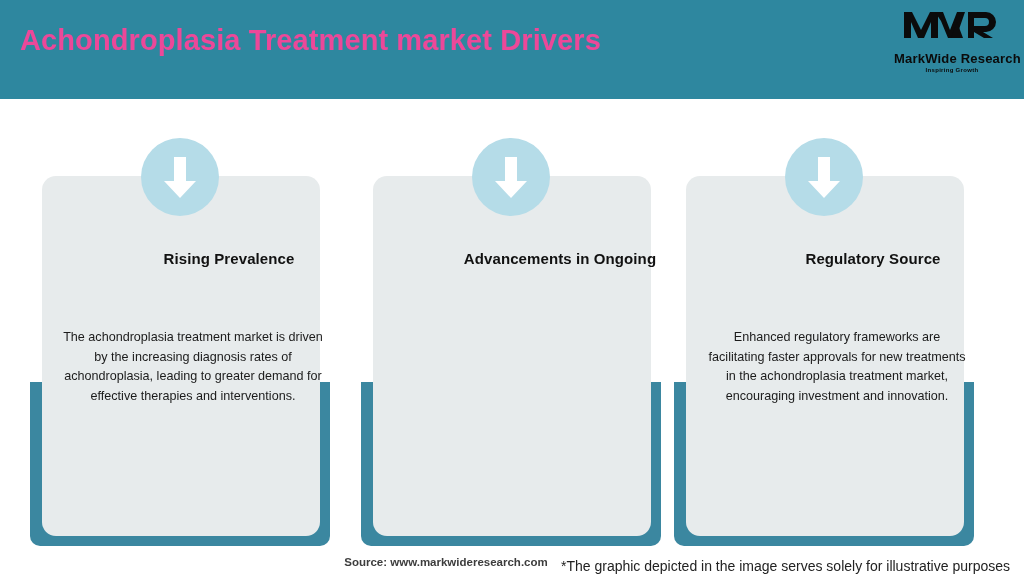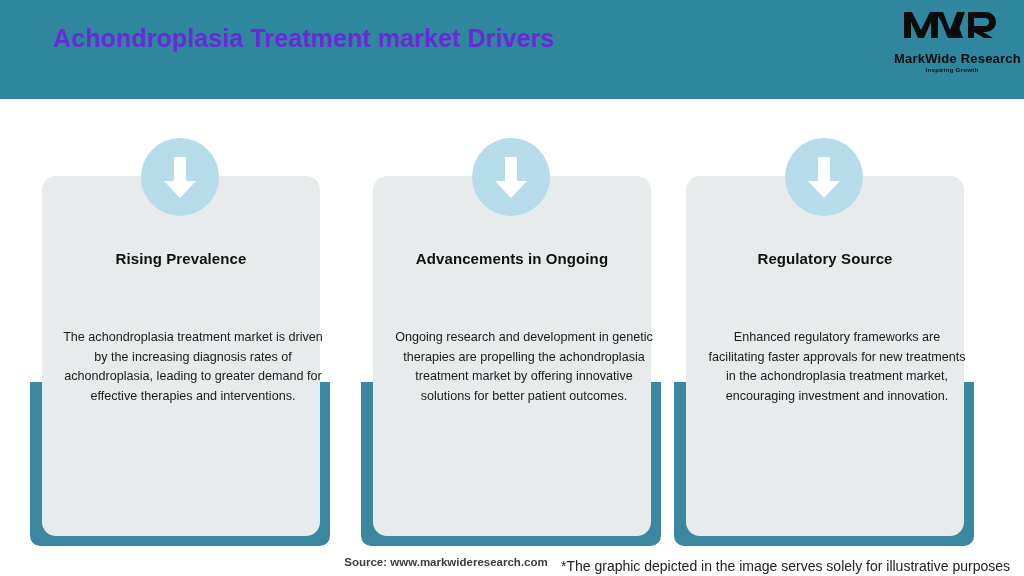--- a/index.html
+++ b/index.html
@@ -19,25 +19,25 @@
   #header-bar {
     position: absolute;
     left: 0;
     top: 0;
     width: 1024px;
     height: 99px;
     background: #2E879F;
   }
   #page-title {
     position: absolute;
-    left: 53px;
+    left: 20px;
     top: 24px;
-    font-size: 25px;
-    font-weight: bold;
-    color: #6d28d9;
+    font-size: 29px;
+    font-weight: bold;
+    color: #ec4899;
     letter-spacing: 0.1px;
     white-space: nowrap;
   }
 
   
   #logo {
     position: absolute;
     right: 14px;
     top: 8px;
     width: 116px;
@@ -117,20 +117,21 @@
   .card-heading {
     position: absolute;
     left: 20px;
     top: 112px;
     width: 278px;
     text-align: center;
     font-size: 15px;
     font-weight: bold;
     color: #111111;
     letter-spacing: 0.1px;
+    padding-left: 48px;
   }
 
   .card-text {
     position: absolute;
     left: 40px;
     top: 190px;
     width: 262px;
     font-size: 12.6px;
     line-height: 19.5px;
     color: #1b1b1b;
@@ -194,21 +195,20 @@
 
 <div class="card-group" id="card-group-1">
   <div class="card-backing"></div>
   <div class="card-body"></div>
   <div class="card-icon">
     <svg width="40" height="48" viewBox="0 0 40 48" aria-hidden="true">
       <polygon fill="#FFFFFF" points="14,4 26,4 26,28 36,28 20,45 4,28 14,28"></polygon>
     </svg>
   </div>
   <div class="card-heading">Advancements in Ongoing</div>
-  <div class="card-text">Ongoing research and development in genetic therapies are propelling the achondroplasia treatment market by offering innovative solutions for better patient outcomes.</div>
 </div>
 
 <div class="card-group" id="card-group-2">
   <div class="card-backing"></div>
   <div class="card-body"></div>
   <div class="card-icon">
     <svg width="40" height="48" viewBox="0 0 40 48" aria-hidden="true">
       <polygon fill="#FFFFFF" points="14,4 26,4 26,28 36,28 20,45 4,28 14,28"></polygon>
     </svg>
   </div>

